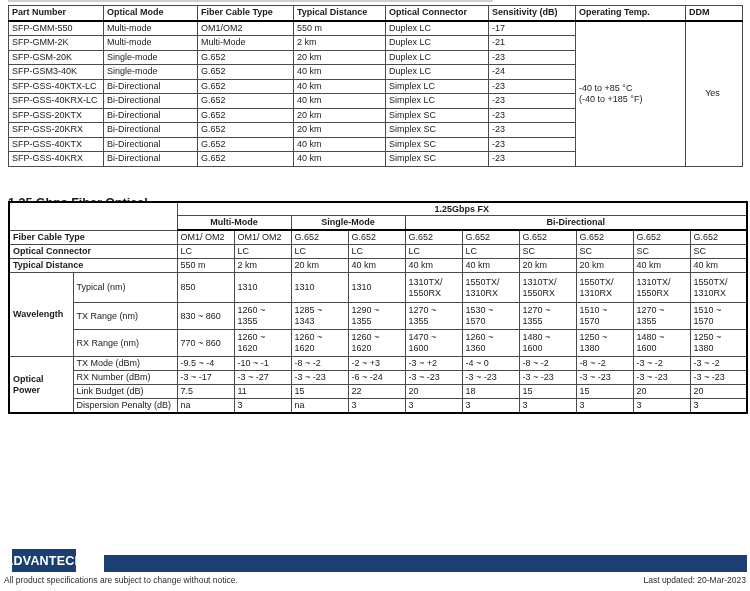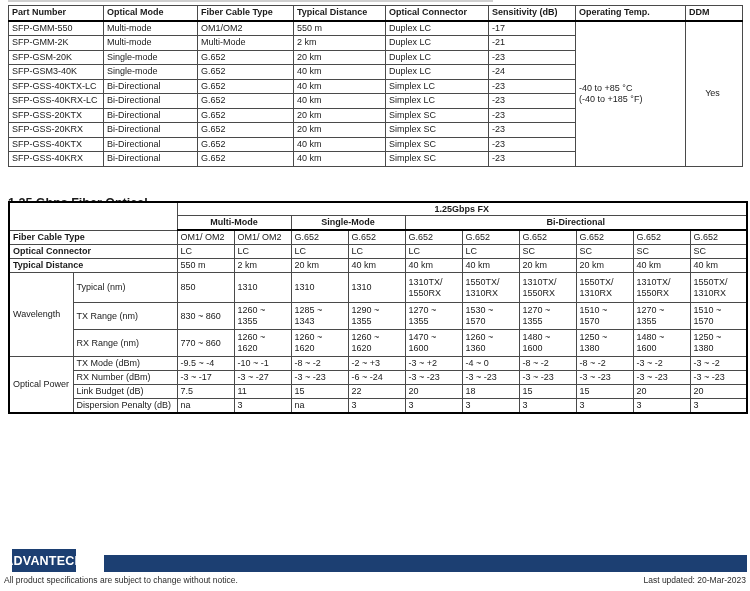--- a/index.html
+++ b/index.html
@@ -20,21 +20,21 @@
   .t1 td.merged.ctr{padding-left:0;text-align:center;}
 
   .sec-title{position:absolute;top:183px;left:8px;font-size:12.5px;font-weight:bold;margin-top:13px;}
 
   .t2{position:absolute;top:201px;left:8px;width:739px;border:2px solid #000;}
   .t2 td{height:13px;}
   .t2 tr.rA td{height:12px;}
   .t2 tr.rB td{border-bottom:2px solid #000;}
   .t2 tr.taller td{height:29px;}
   .t2 tr.tall td{height:26px;}
-  .t2 td.glabel{font-weight:normal;vertical-align:middle;}
+  .t2 td.glabel{font-weight:bold;vertical-align:middle;}
   .t2 td.rlabel{font-weight:normal;}
 
   .logo-box{position:absolute;left:12px;top:549px;width:64px;height:23px;
             display:flex;align-items:center;justify-content:center;}
   .logo-box span{color:#fff;font-weight:bold;font-size:12.5px;letter-spacing:0.2px;}
   .brand-bar{position:absolute;left:104px;top:555px;width:643px;height:17px;}
   .foot-line{position:absolute;left:4px;top:575px;width:742px;font-size:8.5px;color:#2b2b2b;
              display:flex;justify-content:space-between;gap:47px;}
 </style>
 </head>

